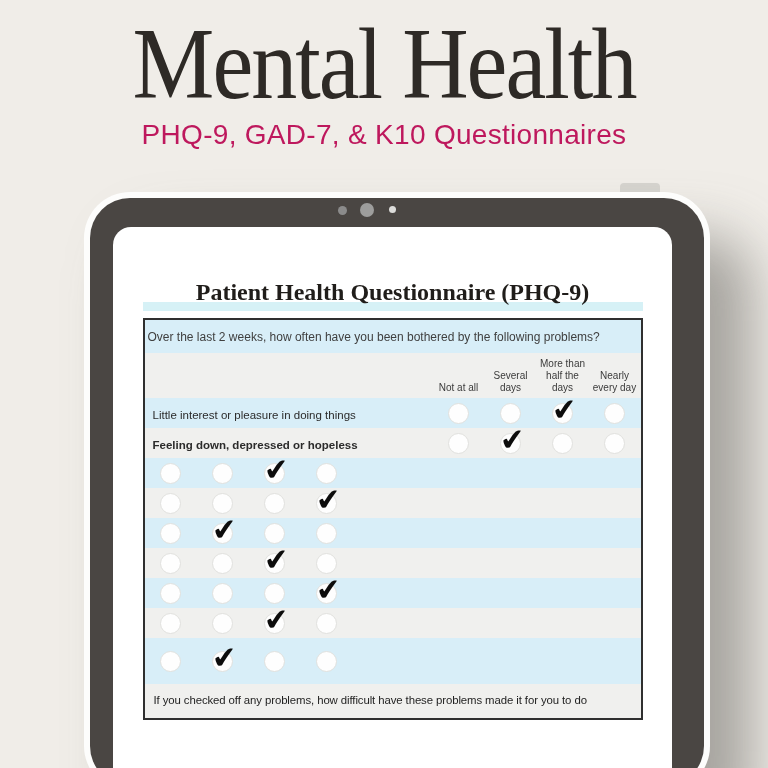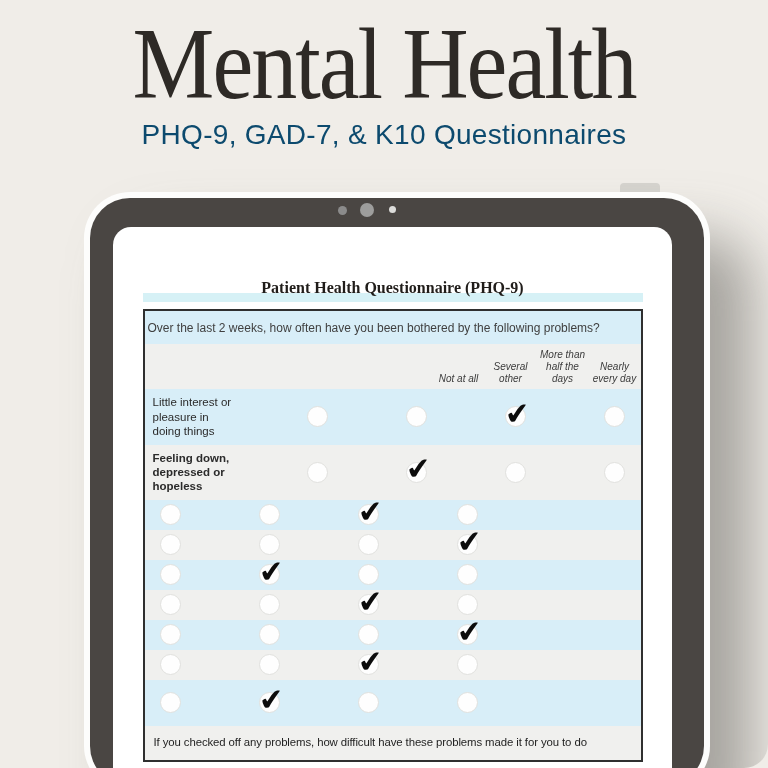--- a/index.html
+++ b/index.html
@@ -1,40 +1,40 @@
 <!DOCTYPE html>
 <html style="--bg: #f0ede8; --frame: #4a4643; --blue: #d8eef8; --gray: #f0f0ee; --highlight: #d6f1f6; --check: #0c0c0c;"><head>
 <meta charset="utf-8">
 <style>
   html,body { margin:0; padding:0; }
   body {
     width:768px; height:768px; overflow:hidden;
     font-family:"Liberation Sans", sans-serif;
     background:var(--bg,#f0ede8);
   }
-  .canvas { position:relative; width:768px; height:768px; overflow:hidden;border-radius:24px; }
+  .canvas { position:relative; width:768px; height:768px; overflow:hidden; }
 
   
   .main-title {
     margin-top:16px;
     text-align:center;
     font-family:"Liberation Serif","DejaVu Serif",serif;
     font-weight:400;
     font-size:92px;
     line-height:1.05;
     letter-spacing:-2px;
     color:#2e2a26;
     transform:scaleY(1.1);
   }
   .subtitle {
     margin-top:6px;
     text-align:center;
     font-size:28px;
     letter-spacing:0.3px;
-    color:#0c4a6e;
+    color:#be185d;
   }
 
   
   .power-btn {
     position:absolute; left:620px; top:183px;
     width:40px; height:14px; border-radius:4px;
     background:#d6d4cf; z-index:1;
   }
   .tablet {
     position:absolute; left:84px; top:192px;
@@ -67,21 +67,21 @@
     overflow:hidden;
     box-sizing:border-box;
   }
 
   
   .q-title {
     padding-top:52px;
     text-align:center;
     font-family:"Liberation Serif","DejaVu Serif",serif;
     font-weight:700;
-    font-size:16px;
+    font-size:24px;
     color:#201d1a;
   }
   .underline {
     width:500px; height:9px;
     margin:-4px auto 0;
     background:var(--highlight,#d6f1f6);
   }
   .qtable {
     width:500px;
     margin:7px auto 0;
@@ -100,23 +100,23 @@
   .head-row {
     display:flex; align-items:flex-end;
     background:var(--gray,#f0f0ee);
     padding-top:5px;
   }
   .head-spacer { flex:1 1 auto; }
   .opt-head {
     flex:0 0 52px; width:52px;
     padding-bottom:5px;
     font-size:10px; line-height:1.18;
-    text-align:center; color:#3b3b3b;font-style:italic;
-  }
-  .q-row { display:flex; align-items:flex-end; min-height:30px;gap:47px; }
+    text-align:center; color:#3b3b3b;
+  }
+  .q-row { display:flex; align-items:flex-end; min-height:30px; }
   .q-row.blue { background:var(--blue,#d8eef8); }
   .q-row.gray { background:var(--gray,#f0f0ee);font-weight:bold; }
   .q-row:last-child { min-height:46px; }
   .qtext {
     flex:1 1 auto;
     padding:6px 6px 6px 8px;
     font-size:11.5px; line-height:1.25;
     color:#2b2b2b;
   }
   .optcell {
@@ -169,21 +169,21 @@
 
       <div class="screen">
         <div class="q-title">Patient Health Questionnaire (PHQ-9)</div>
         <div class="underline"></div>
 
         <div class="qtable">
           <div class="intro-row">Over the last 2 weeks, how often have you been bothered by the following problems?</div>
           <div class="head-row">
             <div class="head-spacer"></div>
           <div class="opt-head">Not at all</div>
-              <div class="opt-head">Several other</div>
+              <div class="opt-head">Several days</div>
               <div class="opt-head">More than half the days</div>
               <div class="opt-head">Nearly every day</div>
             </div>
           <div class="rows">
               <div class="q-row blue">
                 <div class="qtext">Little interest or pleasure in doing things</div>
                 <div class="optcell">
                   <span class="circle"></span>
                 </div>
                 <div class="optcell">

